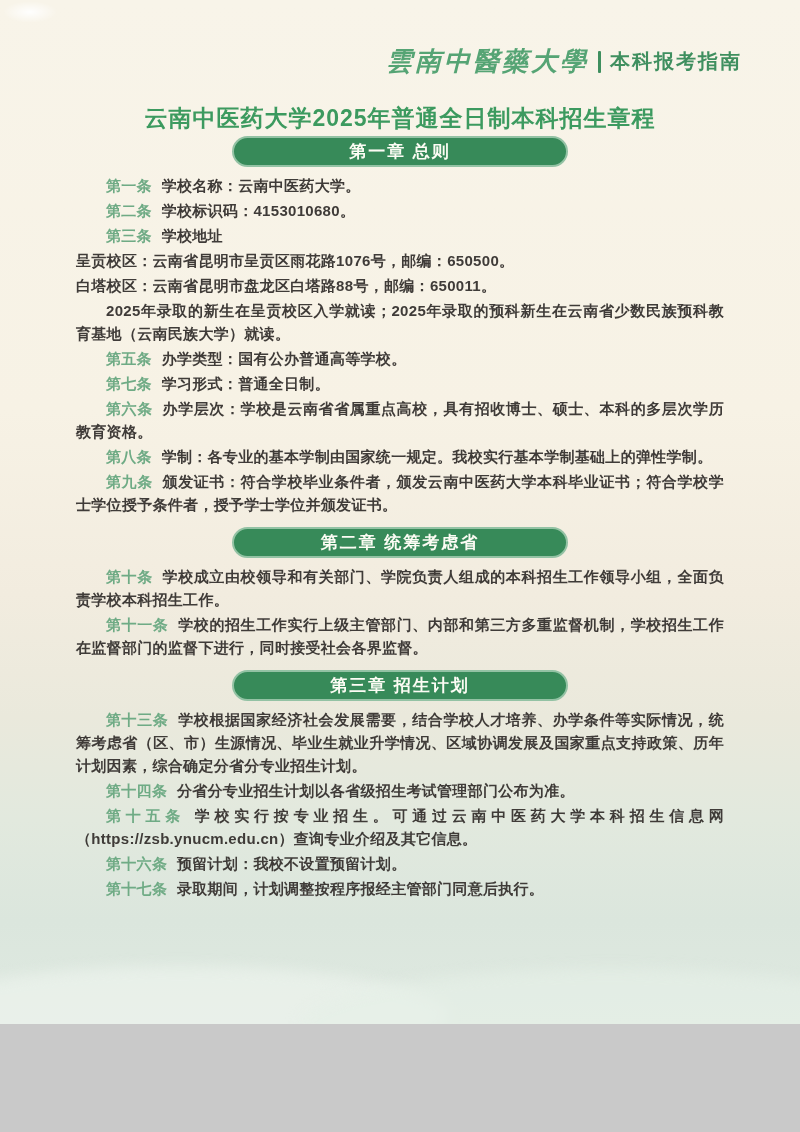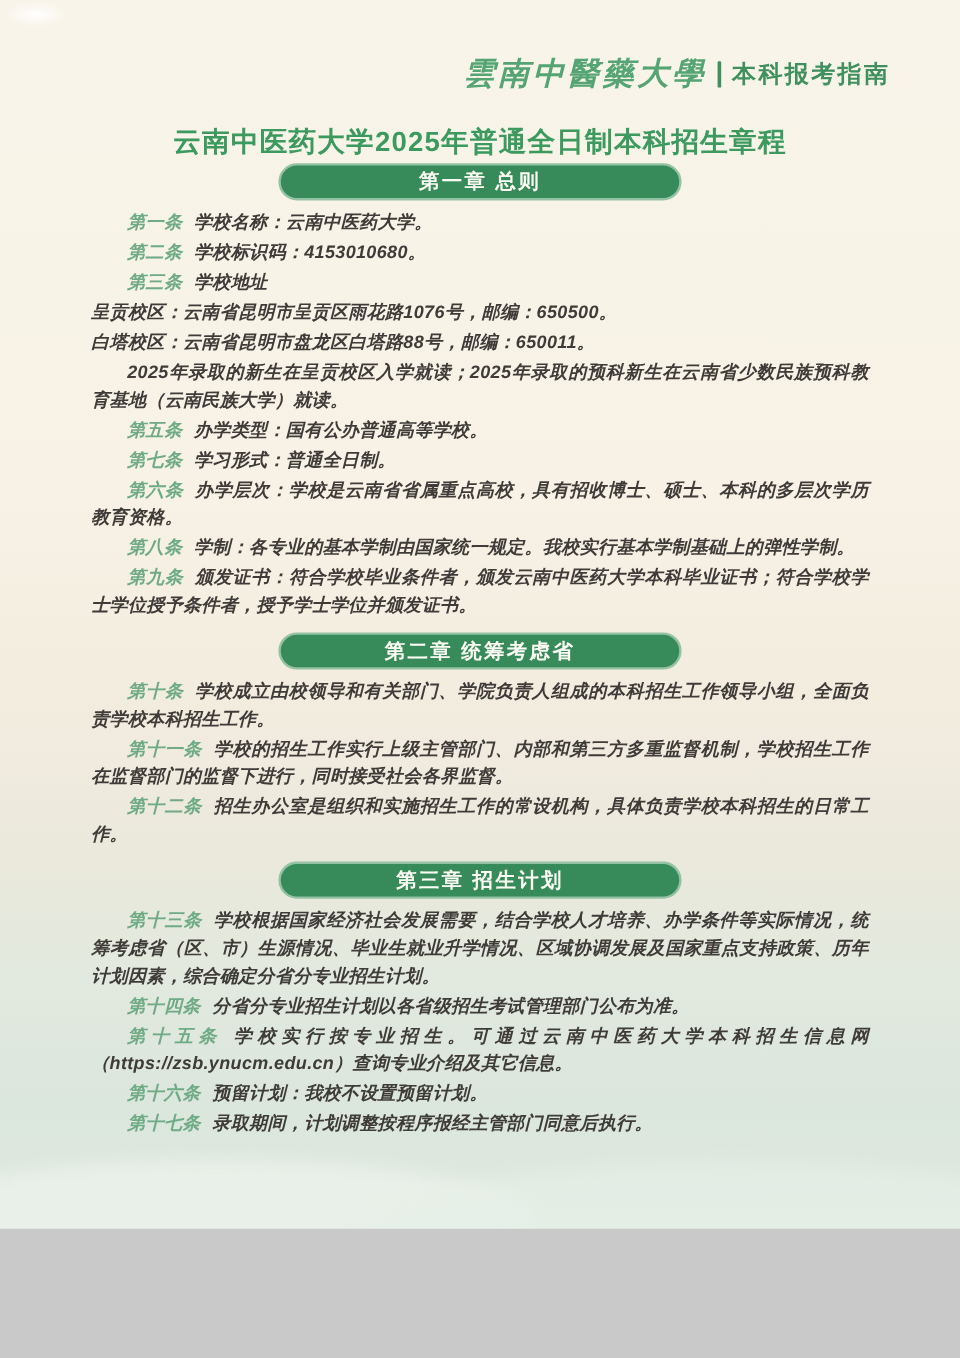--- a/index.html
+++ b/index.html
@@ -59,21 +59,20 @@
     display:flex;align-items:center;justify-content:center;
     color:#fcfcf4;font-size:17px;font-weight:700;letter-spacing:2px;
   }
   .chapter + .chapter{margin-top:0;}
   .chapter:not(:first-child) .chapter-banner{margin-top:11px;}
   .para{
     margin:0 0 2px 0;
     font-size:15px;line-height:23px;font-weight:600;
     text-align:justify;text-indent:2em;
     letter-spacing:.3px;
-    font-style:italic;
   }
   .para.noindent{text-indent:0;}
   .article-label{color:#6fab85;margin-right:.65em;}
 
   
   .footer-rule{position:absolute;left:0;top:1078px;width:382px;height:2px;background:#7a9c88;}
   .rule-tick{position:absolute;left:380px;top:1068px;width:2px;height:15px;background:#7a9c88;transform:rotate(26deg);}
   .page-number{position:absolute;left:390px;top:1064px;font-size:16px;font-weight:600;color:#527f66;}
   .wechat-row{
     position:absolute;left:398px;top:1086px;
@@ -139,23 +138,20 @@
     </section>
 
     <section class="chapter">
       <div class="chapter-banner">第二章 统筹考虑省</div>
       <p class="para">
         <span class="article-label">第十条</span><span>学校成立由校领导和有关部门、学院负责人组成的本科招生工作领导小组，全面负责学校本科招生工作。</span>
       </p>
       <p class="para">
         <span class="article-label">第十一条</span><span>学校的招生工作实行上级主管部门、内部和第三方多重监督机制，学校招生工作在监督部门的监督下进行，同时接受社会各界监督。</span>
       </p>
-      <p class="para">
-        <span class="article-label">第十二条</span><span>招生办公室是组织和实施招生工作的常设机构，具体负责学校本科招生的日常工作。</span>
-      </p>
     </section>
 
     <section class="chapter">
       <div class="chapter-banner">第三章 招生计划</div>
       <p class="para">
         <span class="article-label">第十三条</span><span>学校根据国家经济社会发展需要，结合学校人才培养、办学条件等实际情况，统筹考虑省（区、市）生源情况、毕业生就业升学情况、区域协调发展及国家重点支持政策、历年计划因素，综合确定分省分专业招生计划。</span>
       </p>
       <p class="para">
         <span class="article-label">第十四条</span><span>分省分专业招生计划以各省级招生考试管理部门公布为准。</span>
       </p>

